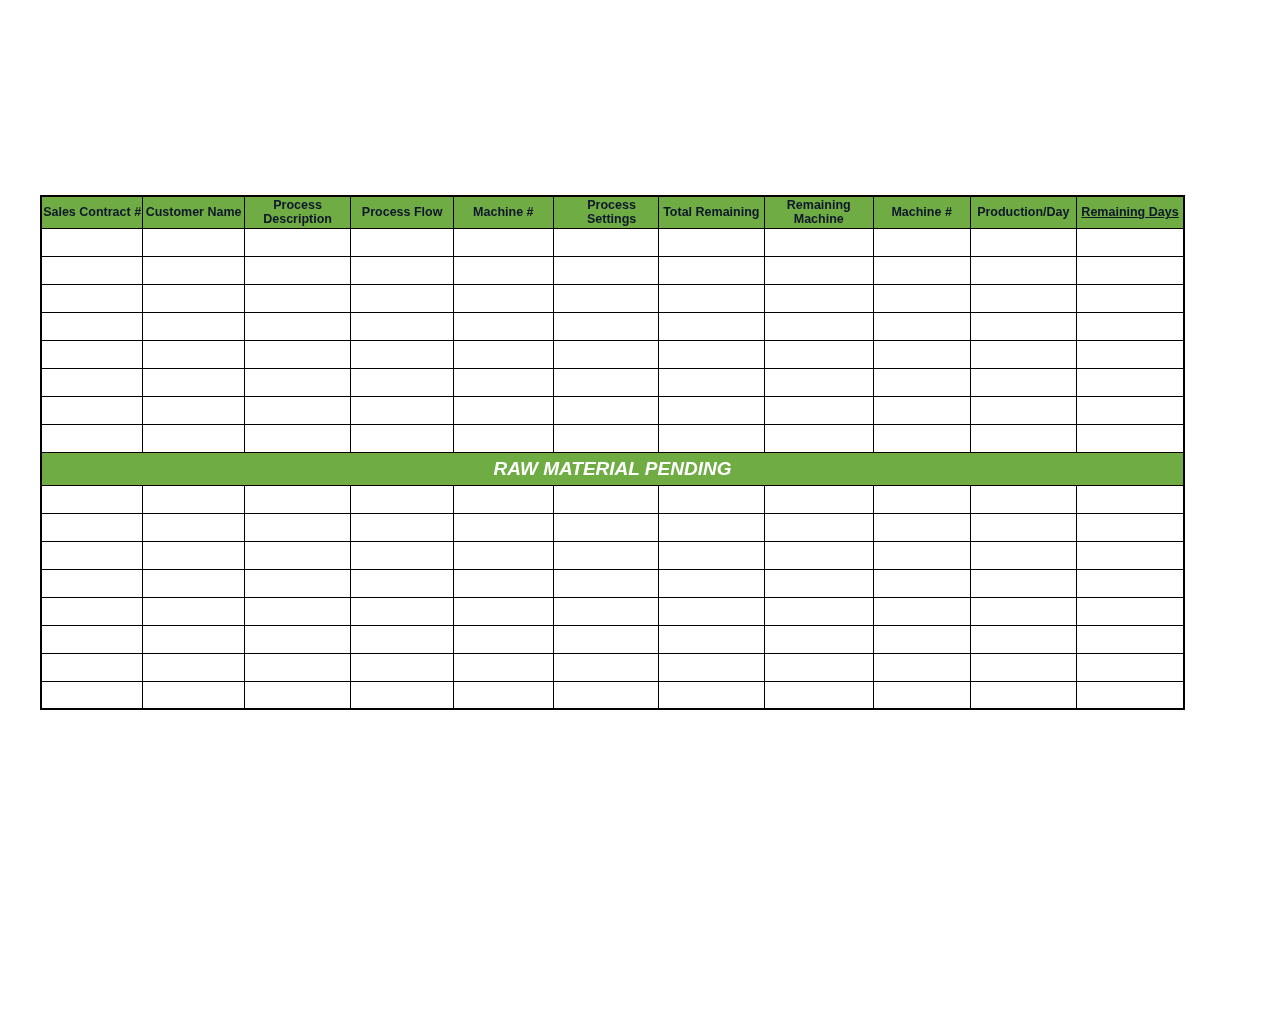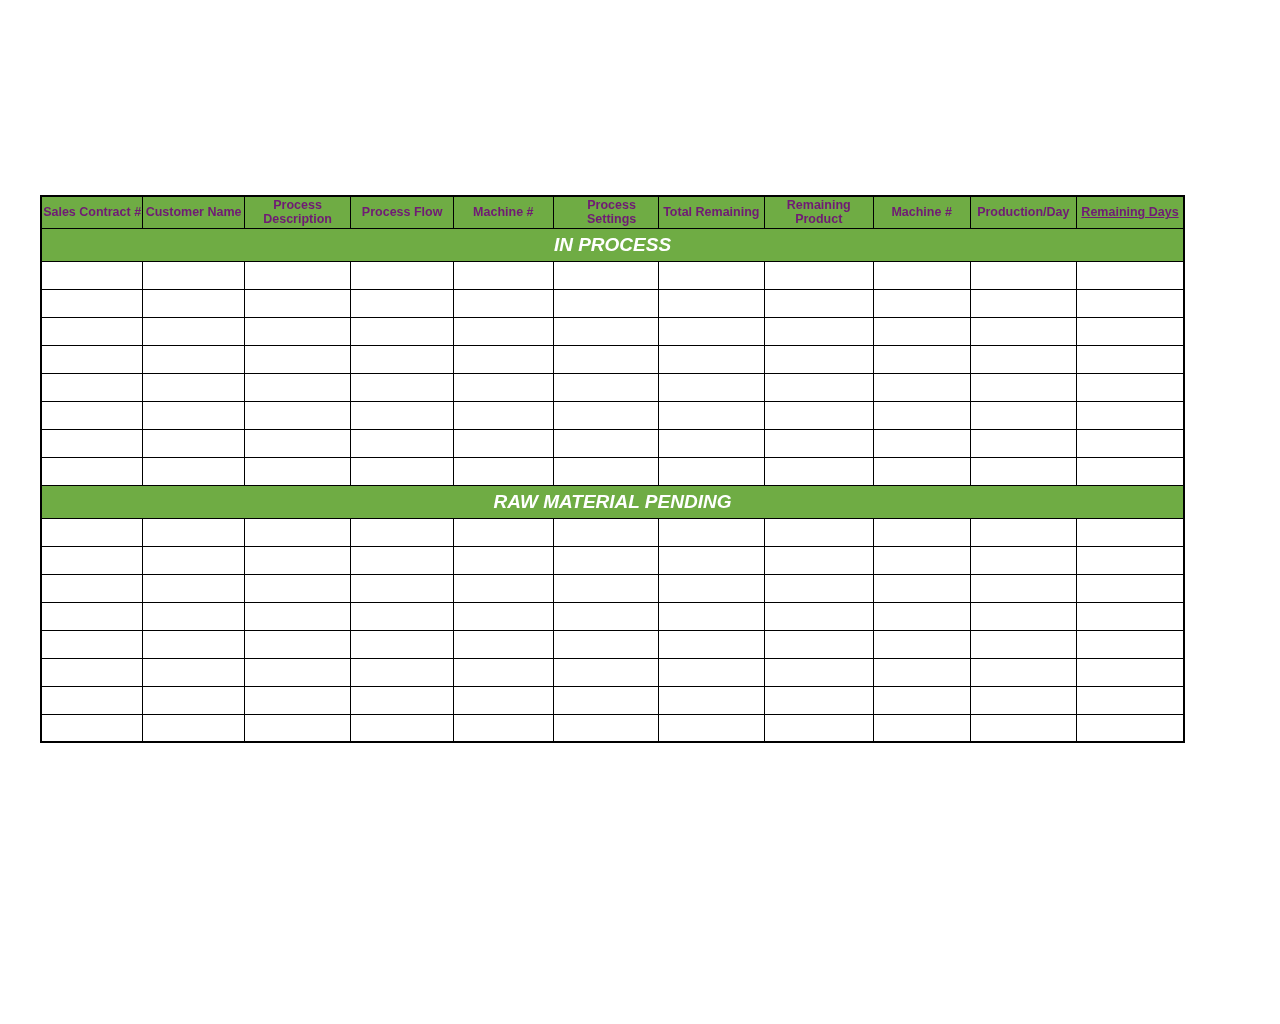--- a/index.html
+++ b/index.html
@@ -45,21 +45,21 @@
   .title-row td {
     background: #6fac44;
     color: #fff;
     font-size: 20px;
     font-weight: bold;
     height: 32px;
     border: none;
   }
   .hdr-row th {
     background: #6fac44;
-    color: #701a75;
+    color: #0f172a;
     font-size: 12.5px;
     font-weight: bold;
     height: 32px;
     border-left: 1px solid #000;
     border-right: 1px solid #000;
     border-top: none;
     border-bottom: none;
   }
   .section-row td {
     background: #6fac44;
@@ -100,27 +100,24 @@
   <table>
     <tbody id="tbody">
         <tr class="hdr-row">
           <th class="c0">Sales Contract #</th>
           <th class="c1">Customer Name</th>
           <th class="c2">Process Description</th>
           <th class="c3">Process Flow</th>
           <th class="c4">Machine #</th>
           <th class="c5">Process Settings</th>
           <th class="c6">Total Remaining</th>
-          <th class="c7">Remaining Product</th>
+          <th class="c7">Remaining Machine</th>
           <th class="c8">Machine #</th>
           <th class="c9">Production/Day</th>
           <th class="c10">Remaining Days</th>
-        </tr>
-        <tr class="section-row">
-          <td colspan="11">IN PROCESS</td>
         </tr>
         <tr class="data-row">
           <td class="c0"></td>
           <td class="c1"></td>
           <td class="c2"></td>
           <td class="c3"></td>
           <td class="c4"></td>
           <td class="c5"></td>
           <td class="c6"></td>
           <td class="c7"></td>

